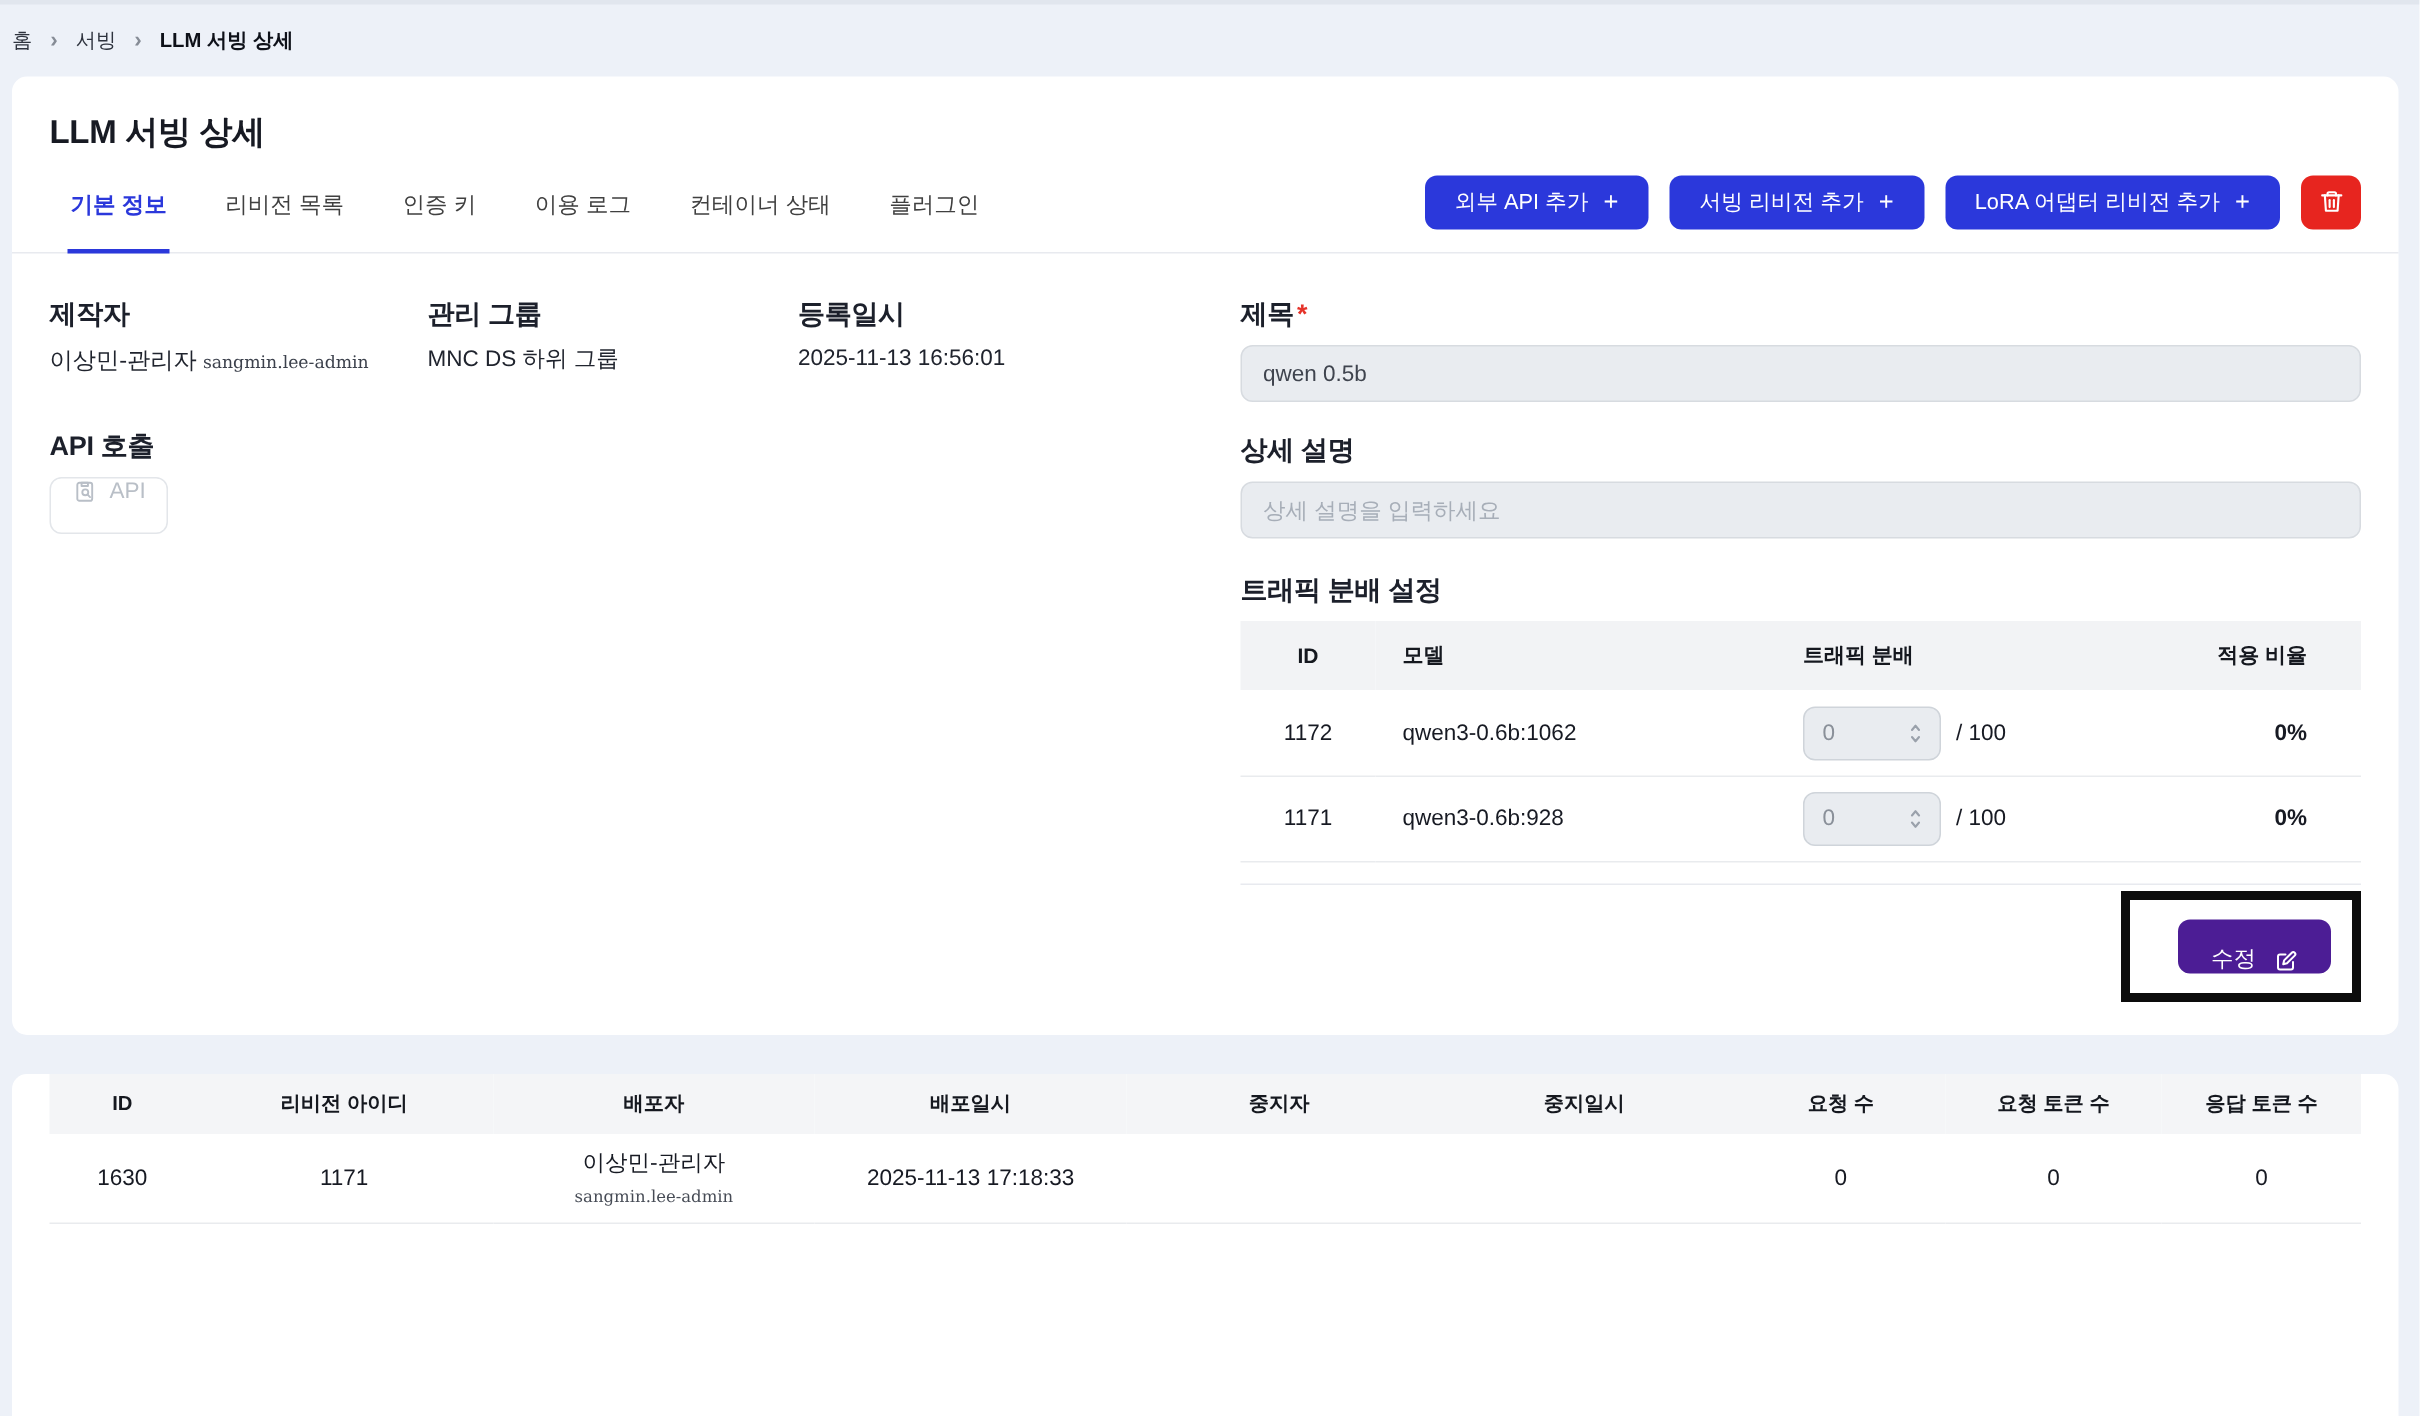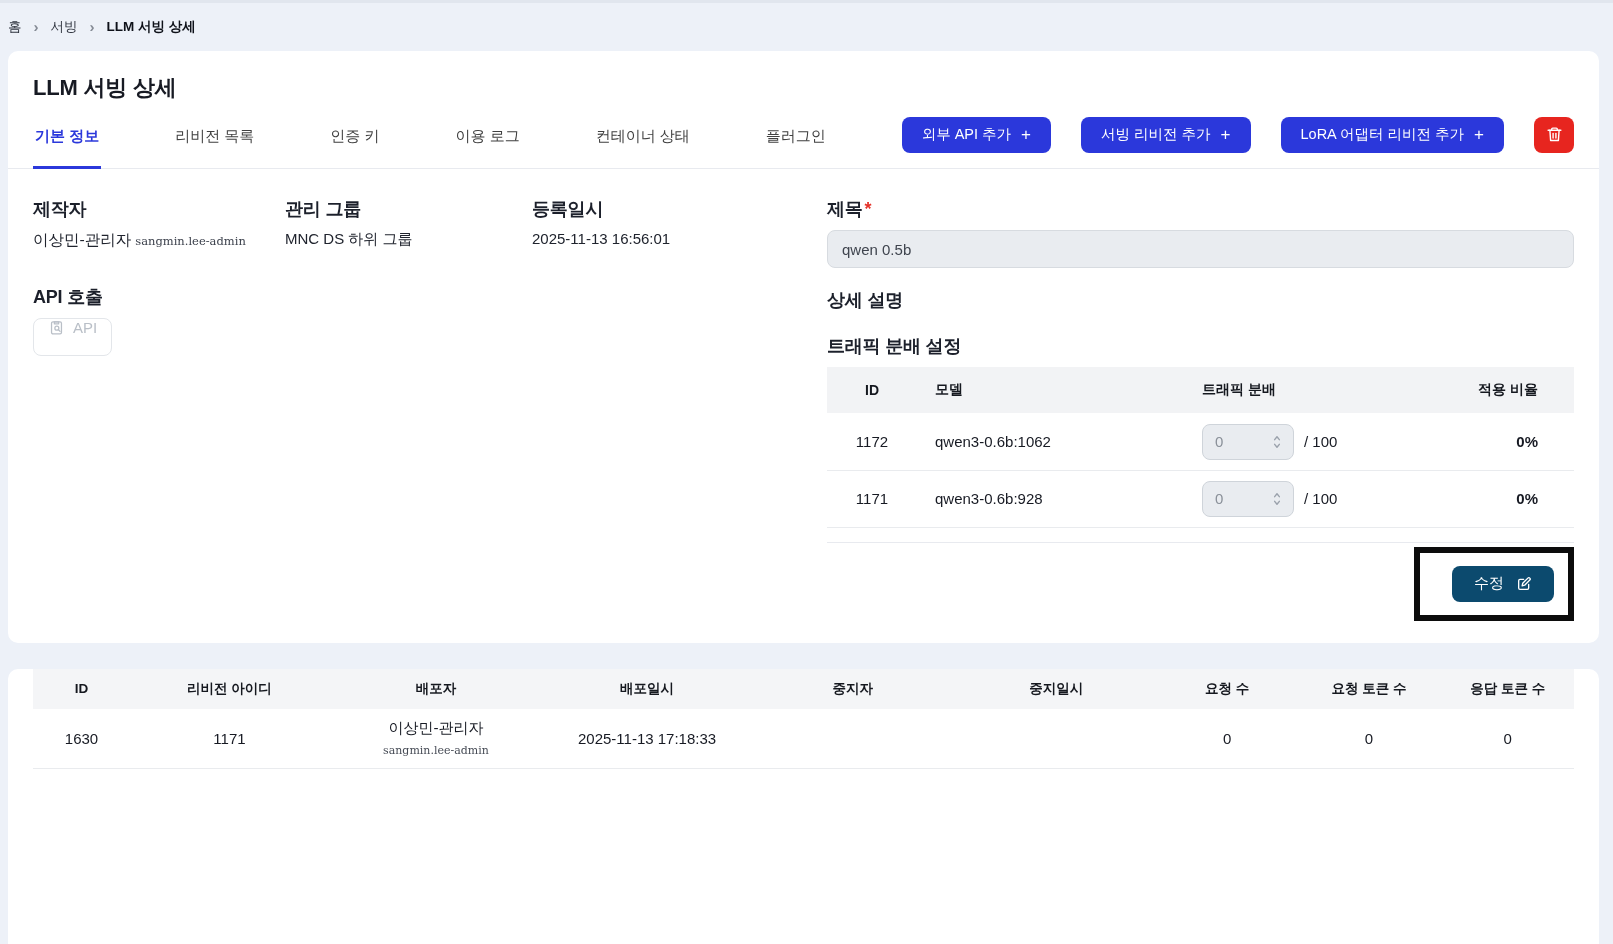--- a/index.html
+++ b/index.html
@@ -16,24 +16,24 @@
   .breadcrumb .crumb { cursor:pointer; }
   .breadcrumb .crumb.current { font-weight:700; color:#0e1119; }
 
   .card { background:#fff; border-radius:10px; margin:0 14px 0 8px; }
 
   
   .detail-card { padding-top:22px; }
   .page-title { font-size:22px; font-weight:700; padding:0 25px; letter-spacing:-0.2px; }
 
   .tabbar { display:flex; justify-content:space-between; align-items:center; border-bottom:1px solid #e8eaef; padding:0 25px; margin-top:6px; }
-  .tabs { display:flex; gap:72px; align-self:flex-end; }
+  .tabs { display:flex; gap:35px; align-self:flex-end;margin-left:12px; }
   .tab { font-size:15px; color:#404040; padding:18px 2px 20px; margin-bottom:-1px; border-bottom:3px solid transparent; cursor:pointer; white-space:nowrap; }
   .tab.active { color:#2b38db; font-weight:700; border-bottom-color:#2b38db; }
-  .tab-actions { display:flex; gap:30px; padding-bottom:8px;padding-left:36px; }
+  .tab-actions { display:flex; gap:14px; padding-bottom:8px;padding-left:36px; }
   .btn-primary { display:flex; align-items:center; gap:10px; background:#2b38db; color:#fff; border:none; border-radius:8px; height:36px; padding:0 20px; font-size:14.5px; font-family:inherit; cursor:pointer; white-space:nowrap; }
   .btn-primary .plus { font-size:17px; font-weight:400; line-height:1; }
   .btn-danger { display:flex; align-items:center; justify-content:center; background:#e7251f; border:none; border-radius:8px; height:36px; width:40px; cursor:pointer; }
 
   .detail-content { display:flex; padding:28px 25px 22px 25px; }
   .left-col { width:770px; flex:none; }
   .right-col { flex:1; min-width:0; margin-left:24px; }
 
   .field-label { font-size:18px; font-weight:700; color:#1c202b; margin-bottom:9px; letter-spacing:-0.2px; }
   .field-value { font-size:15px; color:#20242e; }
@@ -65,21 +65,21 @@
   .col-ratio { width:130px; text-align:right; padding-right:36px !important; }
   .traffic-cell { display:flex; align-items:center; gap:10px; }
   .num-input-wrap { display:flex; align-items:center; justify-content:space-between; width:92px; height:36px; background:#e9ecf0; border:1px solid #cfd4da; border-radius:8px; padding:0 5px 0 12px; }
   .num-input-wrap input { width:36px; border:none; background:transparent; font-size:15px; color:#8a9099; font-family:inherit; outline:none; }
   .spinner { display:flex; flex-direction:column; align-items:center; justify-content:center; width:22px; height:26px; border-radius:6px; cursor:pointer; }
   .ratio-val { font-weight:700; font-size:15px; }
 
   .right-divider { border-top:1px solid #e8eaef; margin-top:14px; }
   .highlight-row { display:flex; justify-content:flex-end; margin-top:4px; }
   .highlight-box { border:6px solid #0c0c0c; background:#fff; padding:13px 14px 13px 32px; }
-  .edit-btn { display:flex; align-items:center; gap:12px; background:#0c4a6e; color:#fff; border:none; border-radius:8px; height:36px; padding:0 22px; font-size:15px; font-family:inherit; cursor:pointer; }
+  .edit-btn { display:flex; align-items:flex-end; gap:12px; background:#4c1d95; color:#fff; border:none; border-radius:8px; height:36px; padding:0 22px; font-size:15px; font-family:inherit; cursor:pointer; }
 
   
   .history-card { margin-top:26px; padding:0 25px 10px 25px; min-height:290px; }
   .history-head { display:flex; justify-content:space-between; align-items:center; padding:22px 0 20px 0; }
   .history-title { font-size:20px; font-weight:700; letter-spacing:-0.2px; }
   .history-controls { display:flex; gap:8px; }
   .select-like { display:flex; align-items:center; justify-content:space-between; width:155px; height:37px; border:1px solid #d8dce2; border-radius:8px; padding:0 14px; font-size:14.5px; color:#12151d; cursor:pointer; background:#fff; }
   .search-wrap { display:flex; align-items:center; width:350px; height:37px; border:1px solid #d8dce2; border-radius:8px; padding:0 12px 0 14px; background:#fff; }
   .search-wrap input { flex:1; border:none; outline:none; font-size:14.5px; font-family:inherit; color:#20242e; background:transparent; }
   .search-wrap input::placeholder { color:#a7aeb8; }
@@ -183,20 +183,21 @@
 
     <div class="right-col">
       <div class="field-group">
         <div class="field-label">
           <span>제목</span><span class="req">*</span>
         </div>
         <input class="input-like" type="text" value="qwen 0.5b" style="">
       </div>
       <div class="field-group">
         <div class="field-label">상세 설명</div>
+        <input class="input-like" type="text" placeholder="상세 설명을 입력하세요" style="">
       </div>
 
       <div class="field-label traffic-label">트래픽 분배 설정</div>
       <table class="traffic-table">
         <thead>
           <tr>
             <th class="col-id">ID</th>
             <th class="col-model">모델</th>
             <th class="col-traffic">트래픽 분배</th>
             <th class="col-ratio">적용 비율</th>

